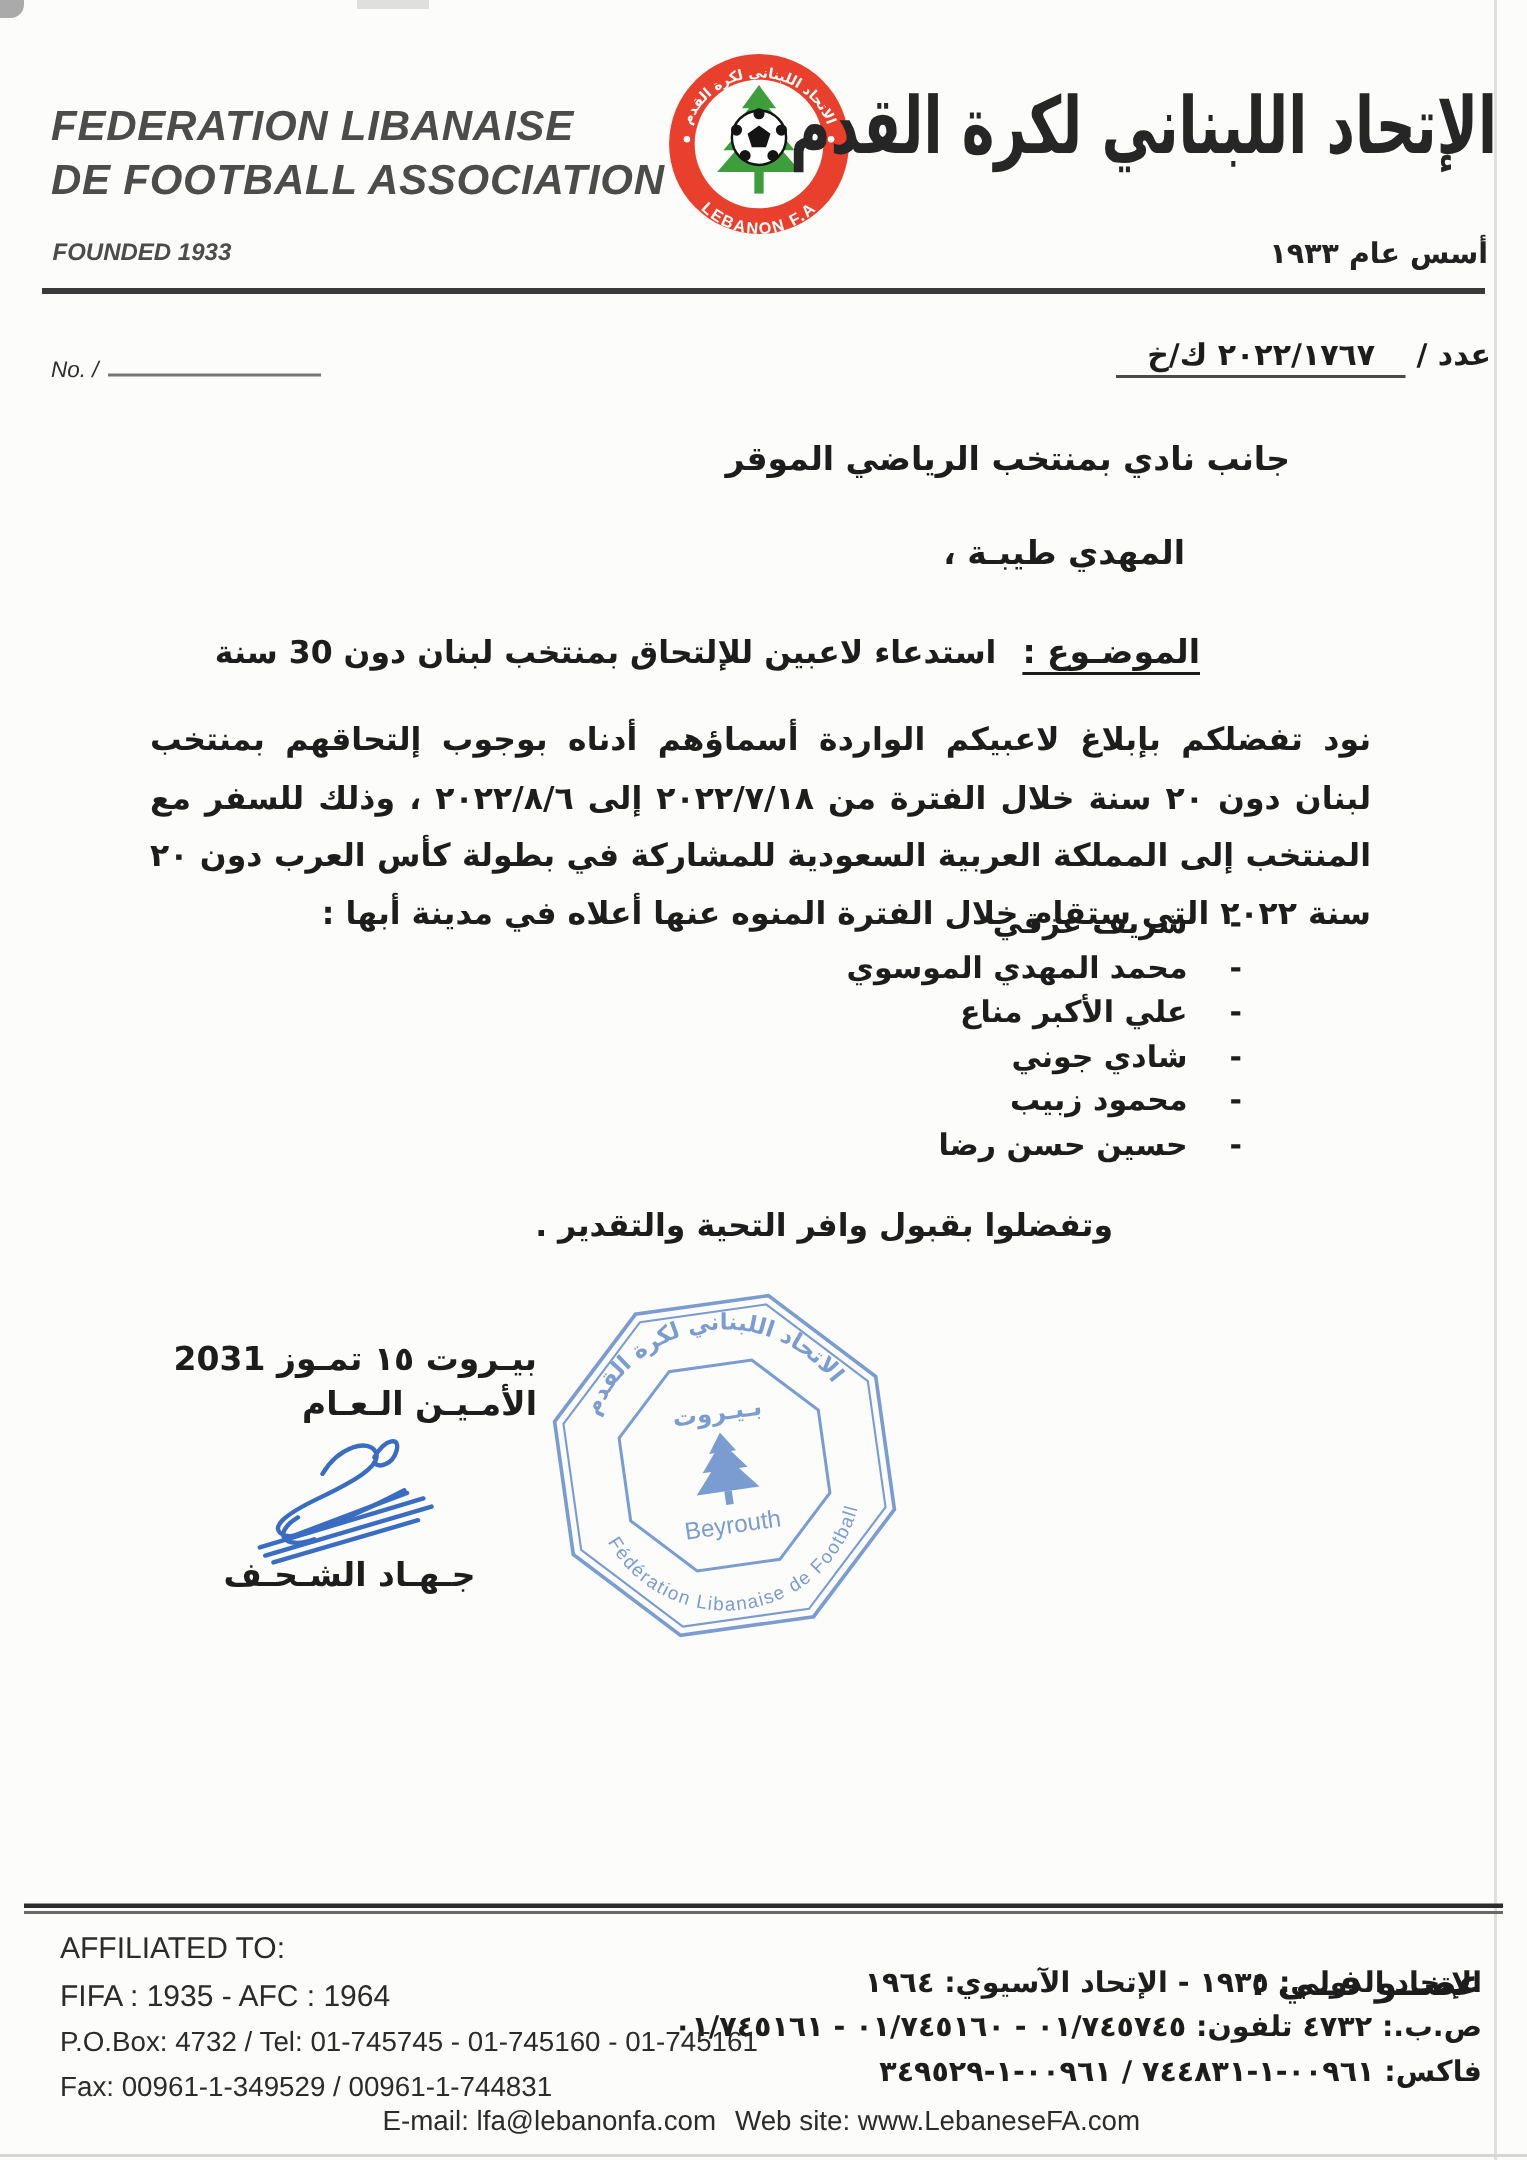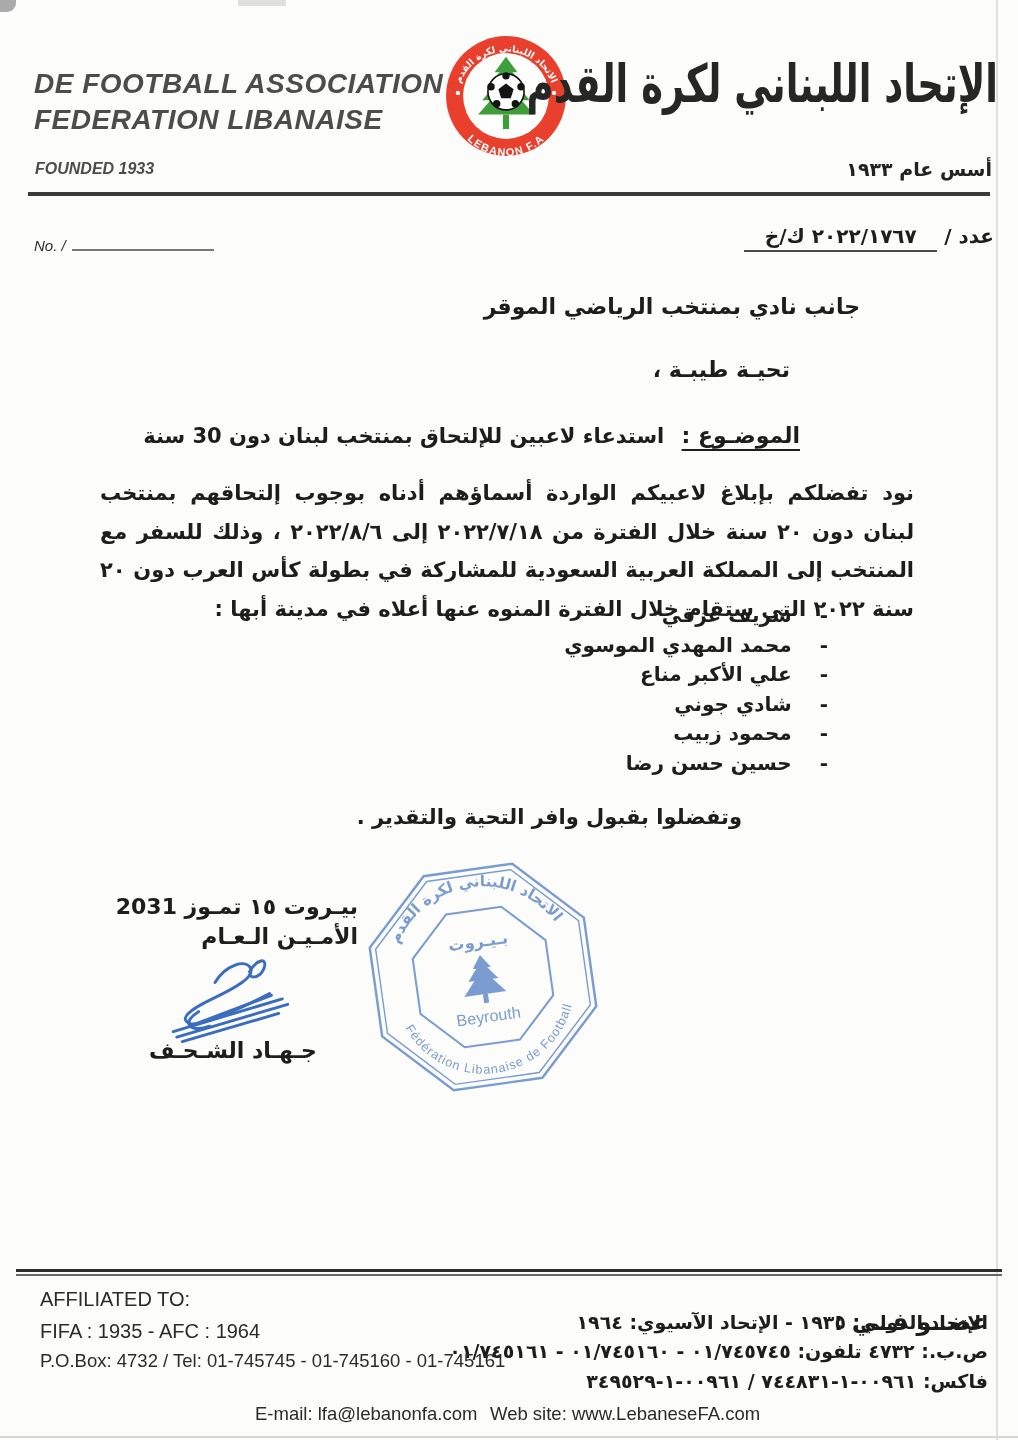--- a/index.html
+++ b/index.html
@@ -71,22 +71,22 @@
 <body>
 
 <div class="page">
 
   <div class="abs speck-tl"></div>
   <div class="abs smudge-top"></div>
   <div class="abs scan-right"></div>
   <div class="abs edge-bottom"></div>
 
   <div class="abs en org-fr">
+    <div>FEDERATION LIBANAISE</div>
     <div>DE FOOTBALL ASSOCIATION</div>
-    <div>FEDERATION LIBANAISE</div>
   </div>
   <div class="abs en founded-en">FOUNDED 1933</div>
 
   <svg class="abs logo" viewBox="0 0 120 120">
     <circle cx="60" cy="60" r="58" fill="#e8402c"></circle>
     <circle cx="60" cy="60" r="41.5" fill="#fefefc"></circle>
     <g>
       <polygon points="60,22 49,37 71,37" fill="#3f9e3c"></polygon>
       <polygon points="60,29 43,50 77,50" fill="#3f9e3c"></polygon>
       <polygon points="60,37 37,64 83,64" fill="#3f9e3c"></polygon>
@@ -120,21 +120,21 @@
 
   <div class="abs ar ref-ar">
     <span>عدد /</span>
     <span class="val">٢٠٢٢/١٧٦٧ ك/خ</span>
   </div>
   <div class="abs en ref-en">
     <span>No. /</span><span class="no-line"></span>
   </div>
 
   <div class="abs ar addressee">جانب نادي بمنتخب الرياضي الموقر</div>
-  <div class="abs ar greeting">تحيـة طيبـة ،</div>
+  <div class="abs ar greeting">المهدي طيبـة ،</div>
 
   <div class="abs ar subject">
     <span class="lbl">الموضـوع :</span>
     <span>استدعاء لاعبين للإلتحاق بمنتخب لبنان دون 30 سنة</span>
   </div>
 
   <div class="abs ar body-par">نود تفضلكم بإبلاغ لاعبيكم الواردة أسماؤهم أدناه بوجوب إلتحاقهم بمنتخب لبنان دون ٢٠ سنة خلال الفترة من ٢٠٢٢/٧/١٨ إلى ٢٠٢٢/٨/٦ ، وذلك للسفر مع المنتخب إلى المملكة العربية السعودية للمشاركة في بطولة كأس العرب دون ٢٠ سنة ٢٠٢٢ التي ستقام خلال الفترة المنوه عنها أعلاه في مدينة أبها :</div>
 
   <ul class="abs ar players">
     <li><span class="dash">-</span><span>شريف عزقي</span></li>
@@ -194,16 +194,17 @@
   <div class="abs rule-b2"></div>
 
   <div class="abs ar f-ar-1">عضــو فــي :</div>
   <div class="abs ar f-ar-2">الإتحاد الدولي: ١٩٣٥ - الإتحاد الآسيوي: ١٩٦٤</div>
   <div class="abs ar f-ar-3">ص.ب.: ٤٧٣٢ تلفون: ٠١/٧٤٥٧٤٥ - ٠١/٧٤٥١٦٠ - ٠١/٧٤٥١٦١</div>
   <div class="abs ar f-ar-4">فاكس: ⁦٠٠٩٦١-١-٧٤٤٨٣١⁩ / ⁦٠٠٩٦١-١-٣٤٩٥٢٩⁩</div>
 
   <div class="abs en f-en-1">AFFILIATED TO:</div>
   <div class="abs en f-en-2">FIFA : 1935  -  AFC : 1964</div>
   <div class="abs en f-en-3">P.O.Box: 4732  /  Tel: 01-745745 - 01-745160 - 01-745161</div>
+  <div class="abs en f-en-4">Fax: 00961-1-349529 / 00961-1-744831</div>
   <div class="abs en f-email">E-mail: lfa@lebanonfa.com</div>
   <div class="abs en f-web">Web site: www.LebaneseFA.com</div>
 
 </div>
 
 </body></html>

